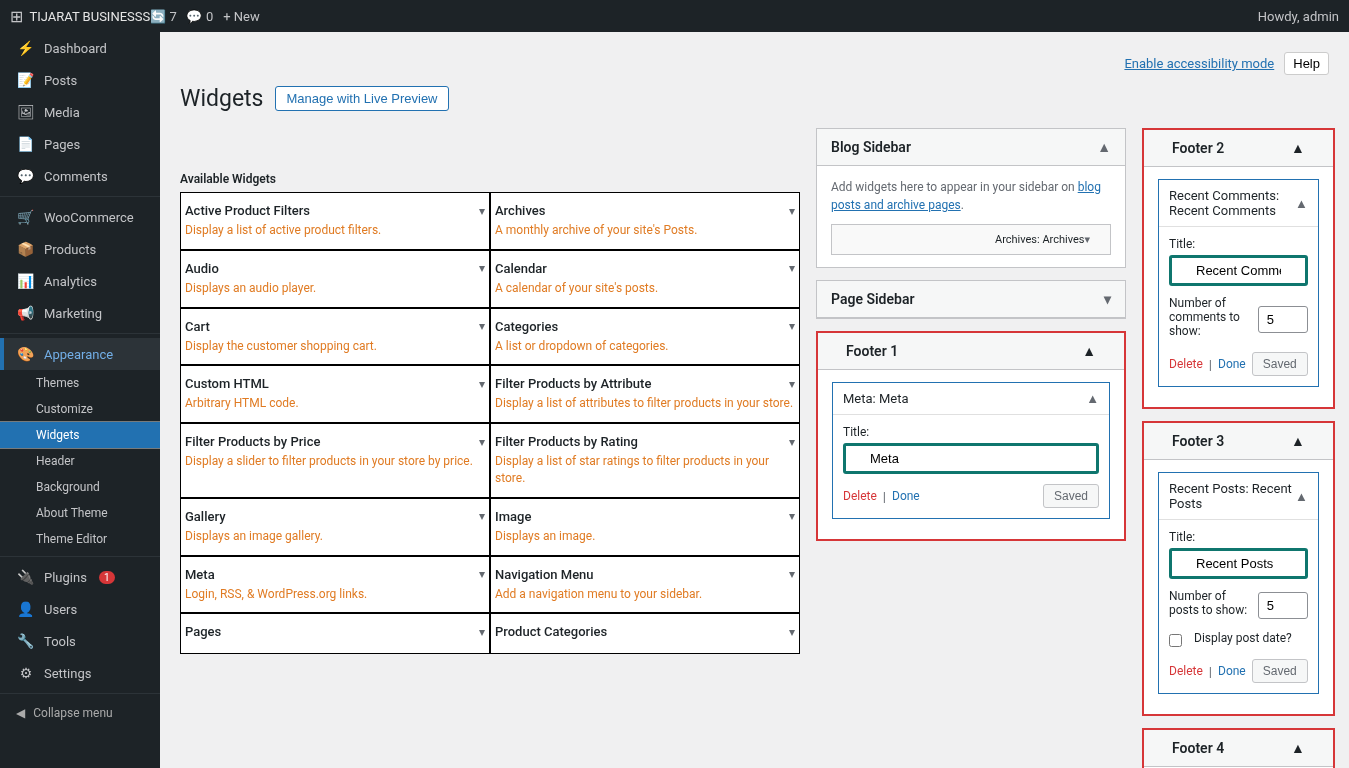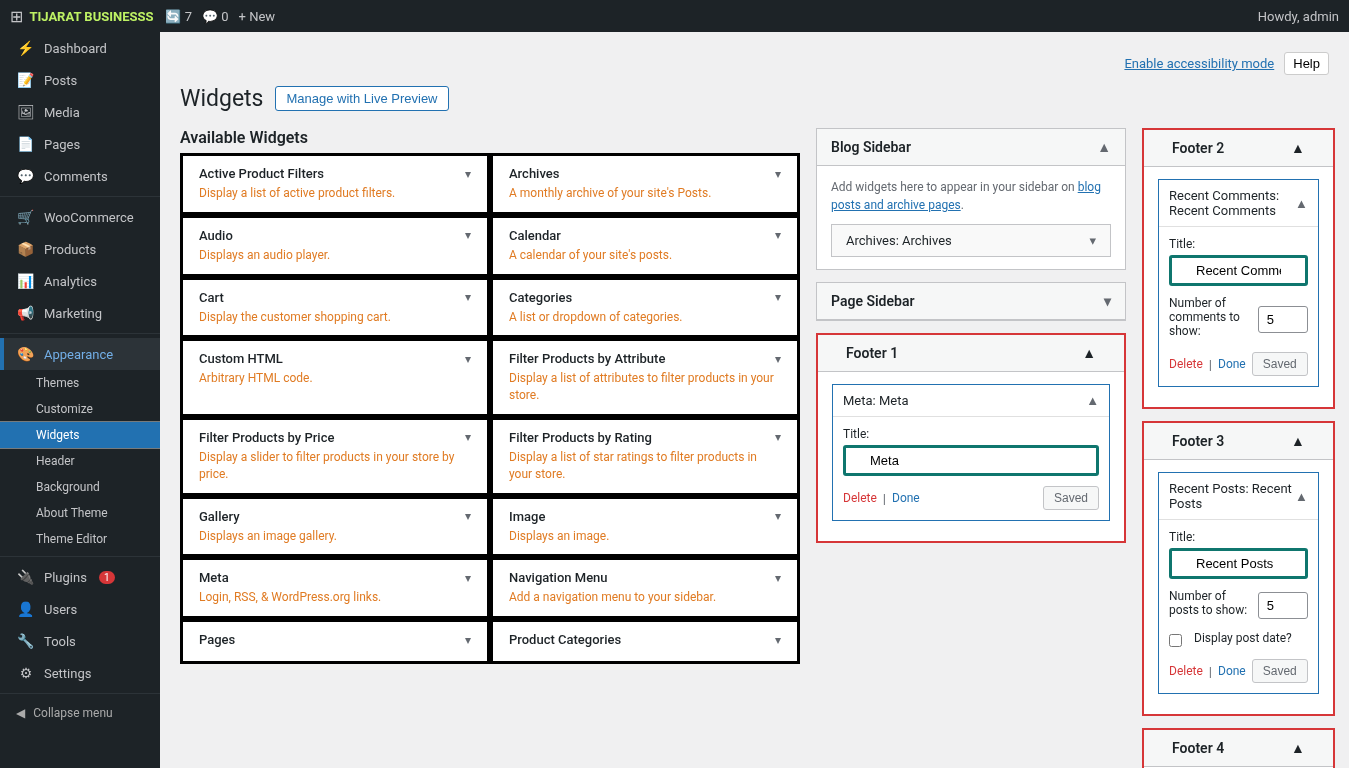--- a/index.html
+++ b/index.html
@@ -79,28 +79,28 @@
     .help-btn { background: #fff; border: 1px solid #ccc; padding: 3px 8px; border-radius: 3px; cursor: pointer; font-size: 13px; display: flex; align-items: center; gap: 3px; }
 
     
     .widgets-layout { display: flex; gap: 16px; }
 
     
     .available-widgets {
       width: 620px;
       flex-shrink: 0;
     }
-    .available-widgets h2 { font-size: 16px; font-weight: 600; margin-bottom: 6px; color: #1d2327; }
+    .available-widgets h2 { font-size: 12px; font-weight: 600; margin-bottom: 6px; color: #1d2327; margin-top: 44px; }
     .available-widgets .description { color: #646970; font-size: 13px; margin-bottom: 14px; line-height: 1.5; }
 
     .widget-grid { display: grid; grid-template-columns: 1fr 1fr; gap: 0; }
     .widget-item {
-      border: 3px solid #000000;
+      border: 1px solid #000000;
       background: #fff;
-      padding: 10px 16px;
+      padding: 10px 4px;
       cursor: pointer;
     }
     .widget-item-header {
       display: flex;
       justify-content: space-between;
       align-items: center;
       font-size: 13px;
       color: #1d2327;
       font-weight: 500;
     }
@@ -197,47 +197,47 @@
       align-items: center;
       font-size: 14px;
       font-weight: 600;
       color: #1d2327;
     }
     .footer-panel-body { padding: 12px 14px; }
 
     
     .archive-widget {
       border: 1px solid #c3c4c7;
-      padding: 8px 14px;
+      padding: 8px 20px;
       background: #f9f9f9;
       display: flex;
-      justify-content: space-between;
-      align-items: center;
-      font-size: 13px;
+      justify-content: flex-end;
+      align-items: center;
+      font-size: 11px;
       color: #1d2327;
       cursor: pointer;
     }
     .archive-widget .collapse-arrow { color: #646970; }
 
     
     .footer1-panel {
       border: 2px solid #d63638;
     }
 
     
     input.small-num { width: 50px; }
 
     .display-row { display: flex; align-items: center; gap: 6px; font-size: 12px; }
   </style>
 </head>
 <body>
 
 <div id="wpadminbar">
   <span style="color:#c3c4c7; font-size:16px; margin-right:6px;">⊞</span>
-  <span style="color:#bef264; margin-right:12px;font-weight:bold;">TIJARAT BUSINESSS</span>
+  <span style="color:#e5e5e5; ">TIJARAT BUSINESSS</span>
   <span style="display:flex;align-items:center;gap:3px;color:#c3c4c7;margin-right:10px;">🔄 <span>7</span></span>
   <span style="display:flex;align-items:center;gap:3px;color:#c3c4c7;margin-right:10px;">💬 <span>0</span></span>
   <span style="color:#c3c4c7; cursor:pointer;">+ New</span>
   <span style="margin-left:auto;color:#c3c4c7;display:flex;align-items:center;gap:6px;">Howdy, admin</span>
 </div>
 
 <div id="wpwrap">
 
   <div id="adminmenuwrap">
     <div class="menu-item">

